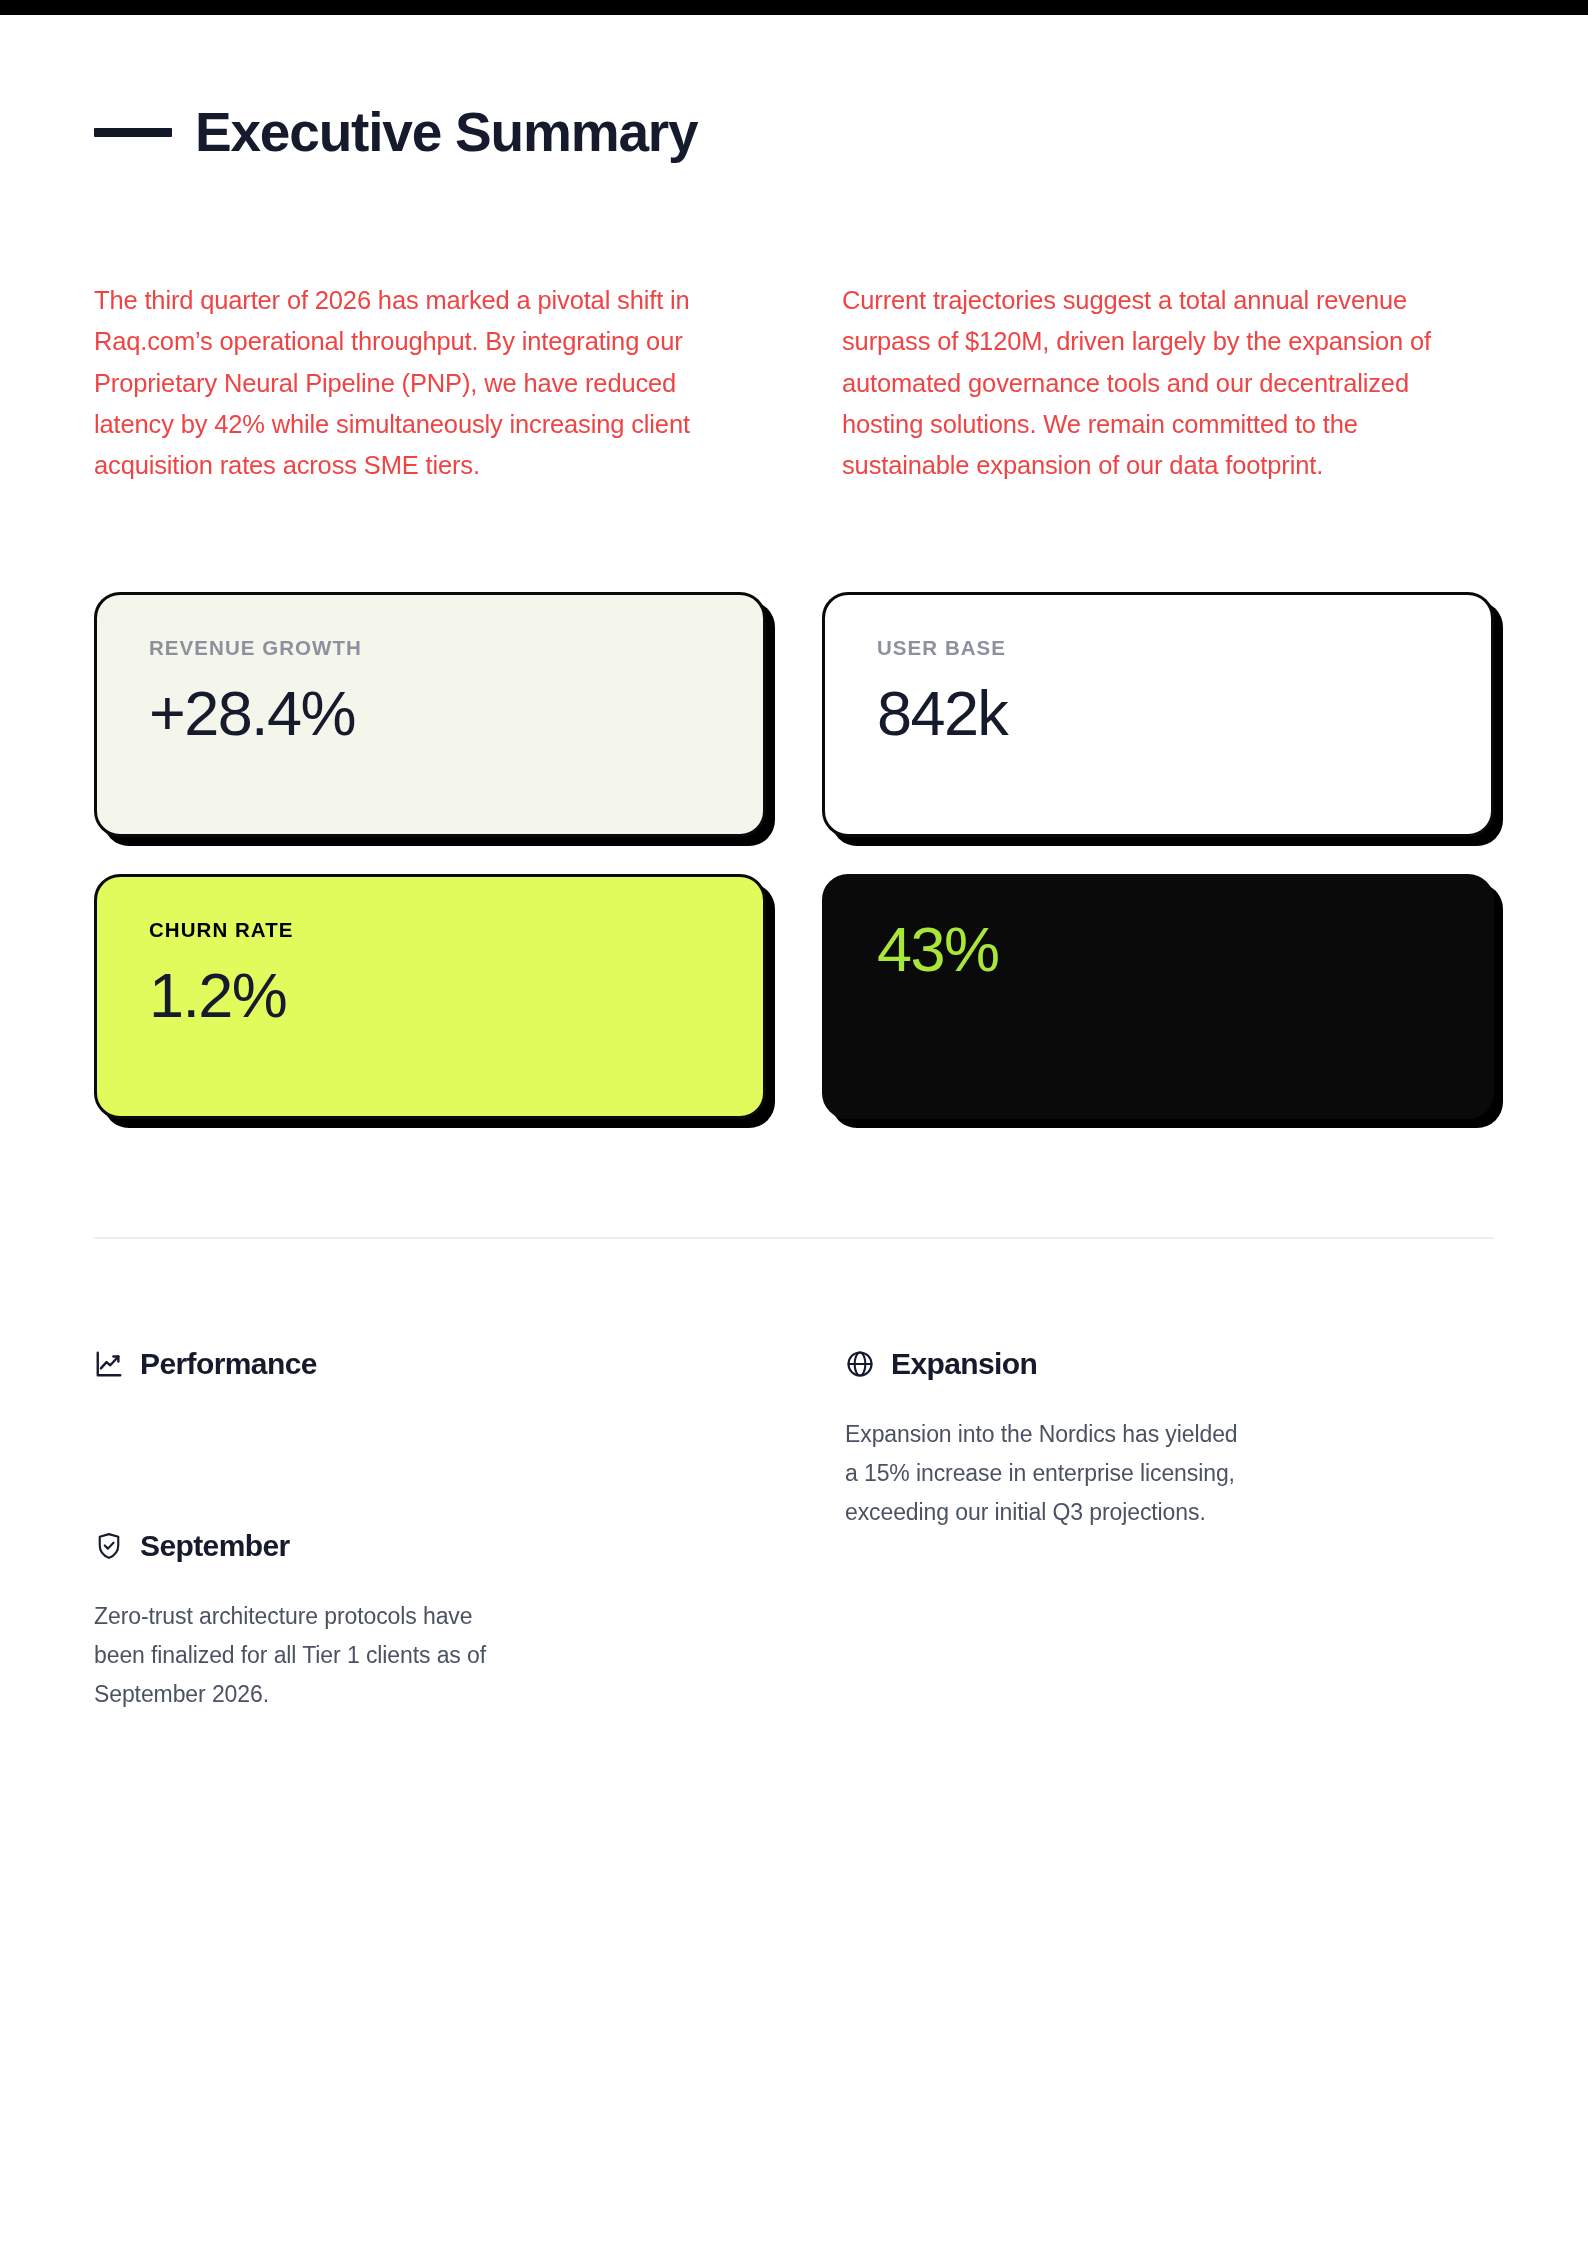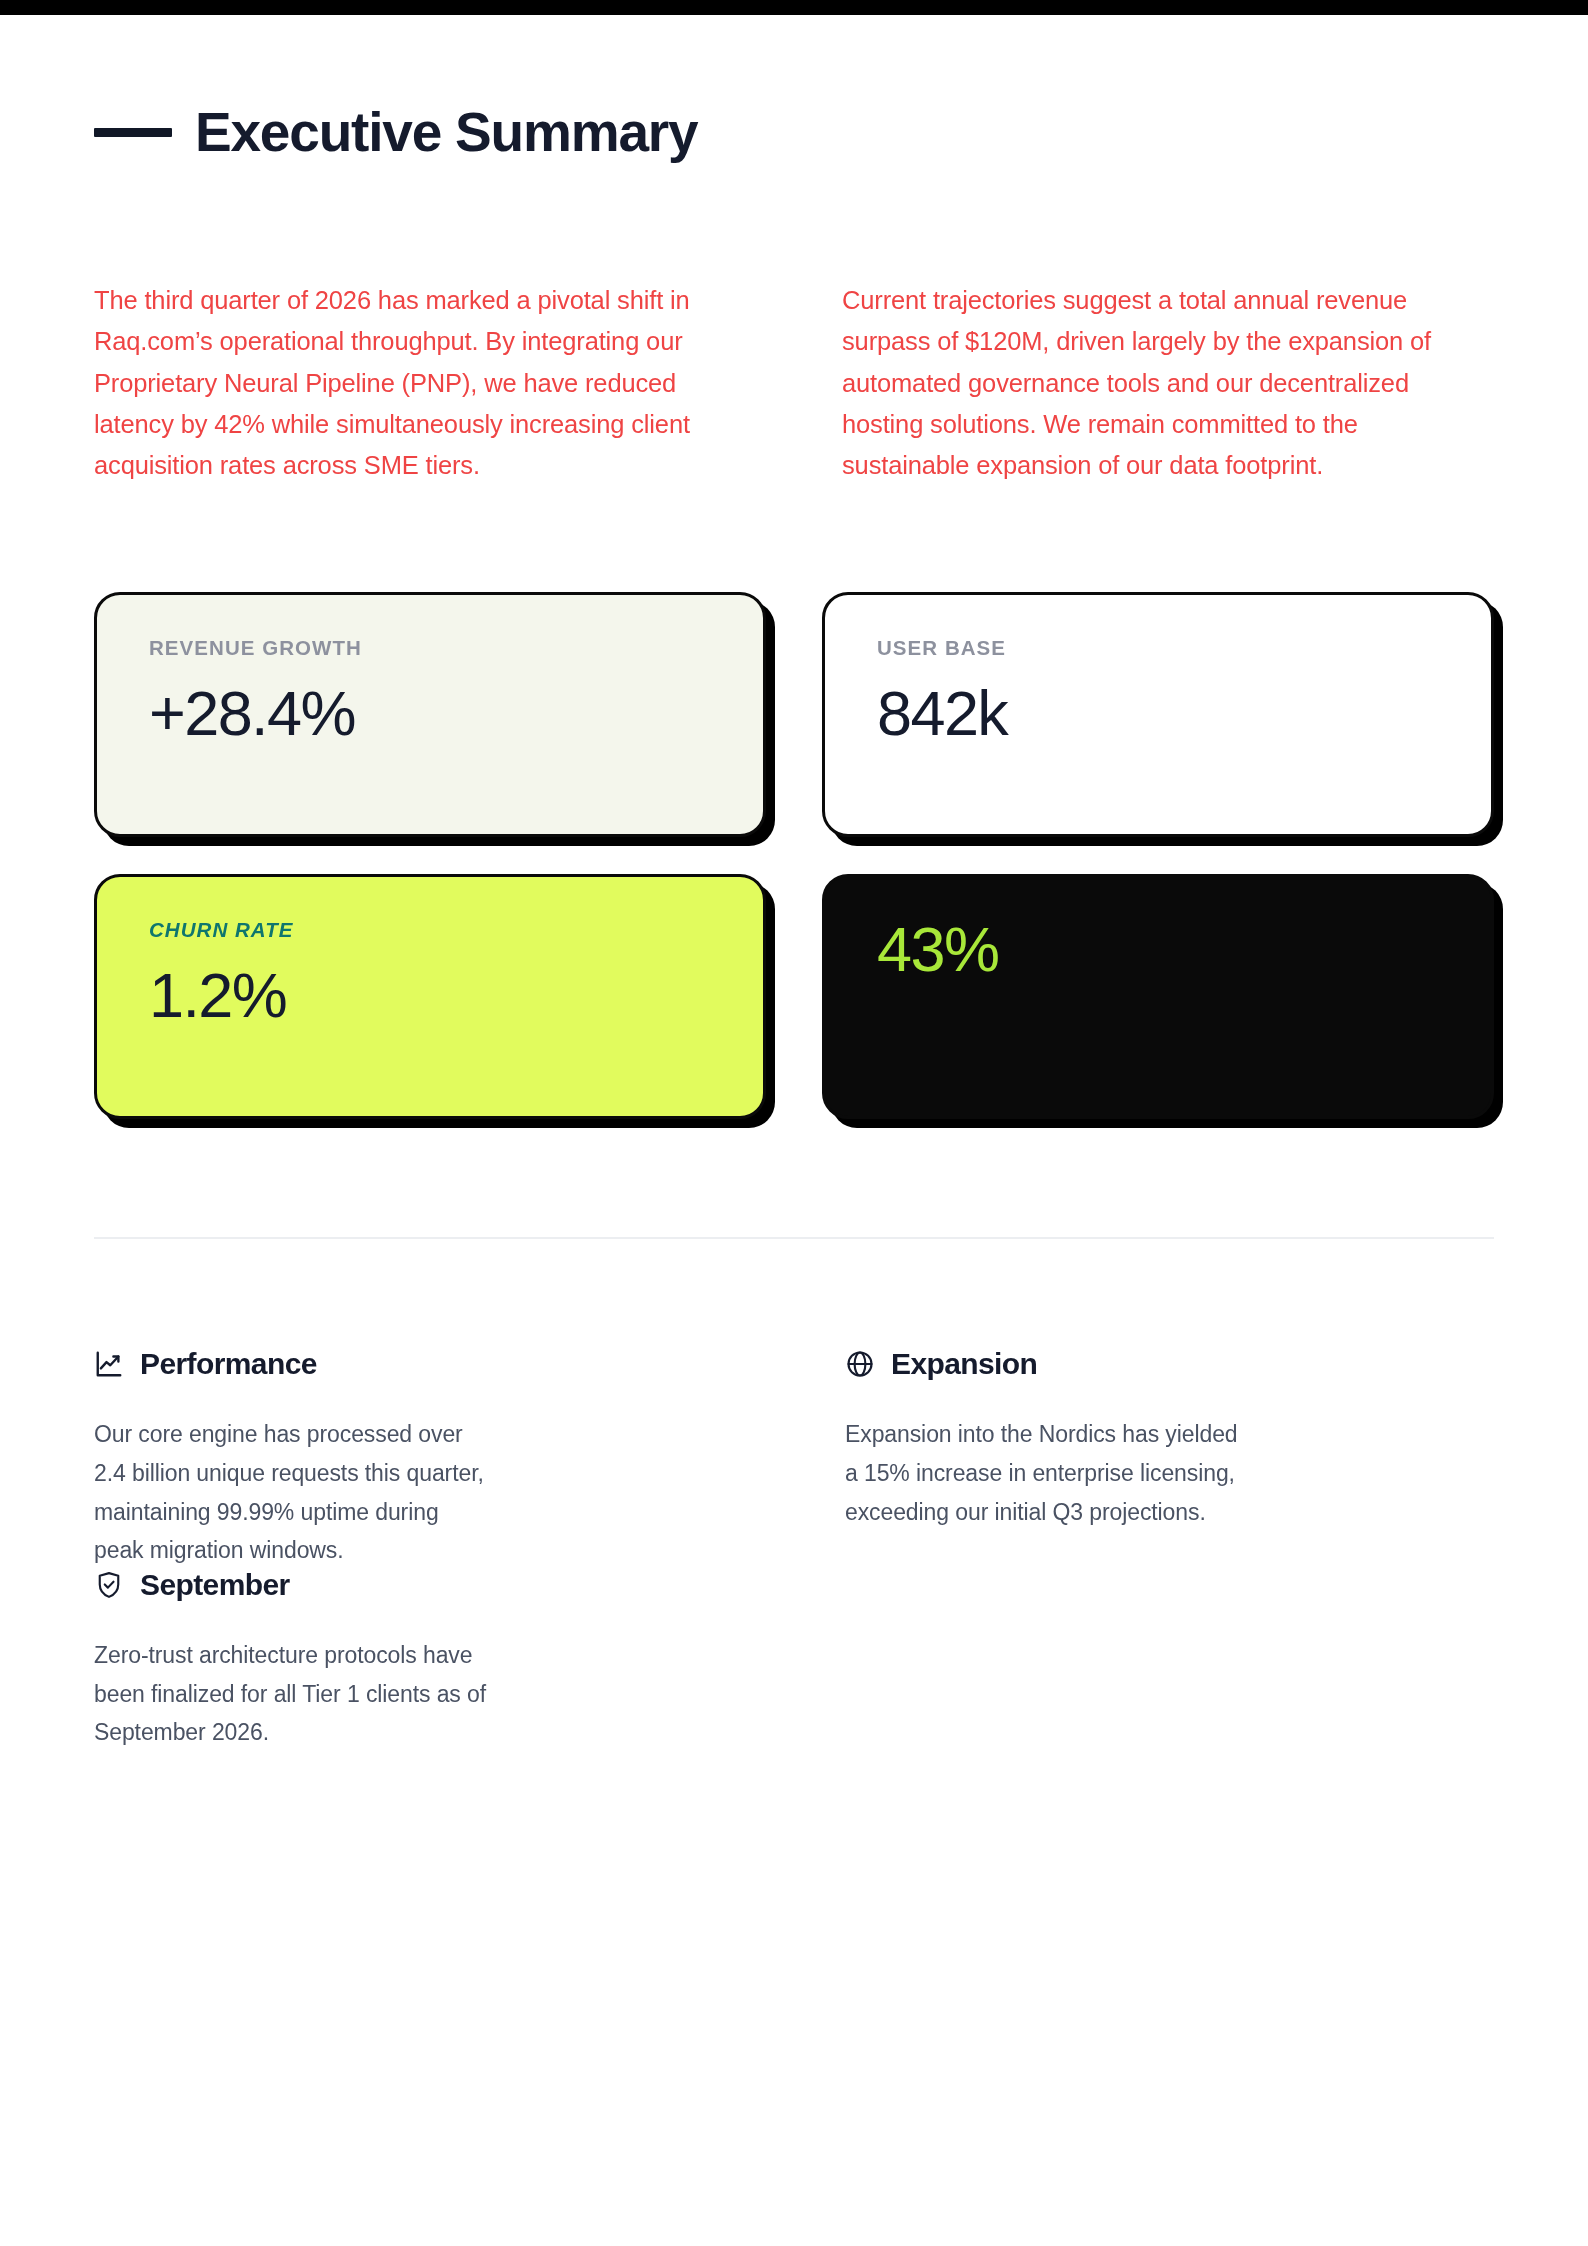--- a/index.html
+++ b/index.html
@@ -97,21 +97,21 @@
 
   .stat-label {
     font-size: 20.5px;
     font-weight: 700;
     letter-spacing: 1.05px;
     text-transform: uppercase;
     margin-bottom: 22px;
   }
   .stat-card.cream .stat-label,
   .stat-card.white .stat-label { color: #8d919e; }
-  .stat-card.lime  .stat-label { color: #0f766e; font-style: italic; }
+  .stat-card.lime  .stat-label { color: #000000; }
   .stat-card.black .stat-label { color: #a0a4ae; }
 
   .stat-value {
     font-size: 63px;
     font-weight: 400;
     letter-spacing: -1.6px;
     line-height: 1;
   }
   .stat-card.cream .stat-value,
   .stat-card.white .stat-value,
@@ -212,21 +212,20 @@
       <div class="feature-head">
         <span class="feature-icon">
           <svg viewBox="0 0 24 24" fill="none" stroke="currentColor" stroke-width="1.9" stroke-linecap="round" stroke-linejoin="round">
             <path d="M3 3v18h18"></path>
             <polyline points="5.5,15.5 10,10.5 13,13 19.5,6"></polyline>
             <polyline points="15.5,6 19.5,6 19.5,10"></polyline>
           </svg>
         </span>
         <div class="feature-title">Performance</div>
       </div>
-      <p class="feature-body">Our core engine has processed over 2.4 billion unique requests this quarter, maintaining 99.99% uptime during peak migration windows.</p>
     </div>
 
     <div class="feature-col">
       <div class="feature-head">
         <span class="feature-icon">
           <svg viewBox="0 0 24 24" fill="none" stroke="currentColor" stroke-width="1.7" stroke-linecap="round" stroke-linejoin="round">
             <circle cx="12" cy="12" r="9.2"></circle>
             <line x1="2.8" y1="12" x2="21.2" y2="12"></line>
             <ellipse cx="12" cy="12" rx="4.3" ry="9.2"></ellipse>
           </svg>

